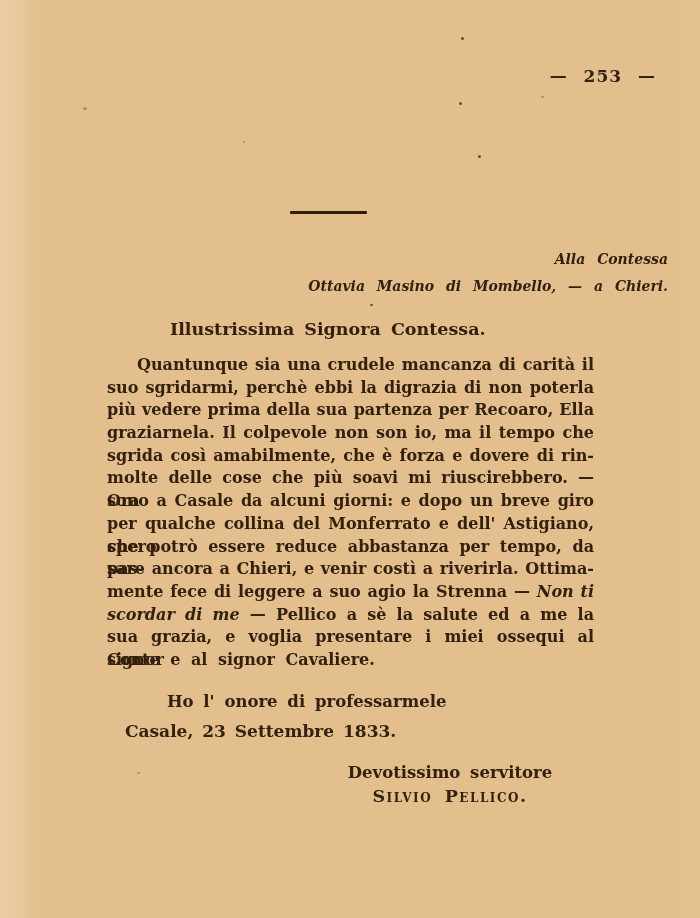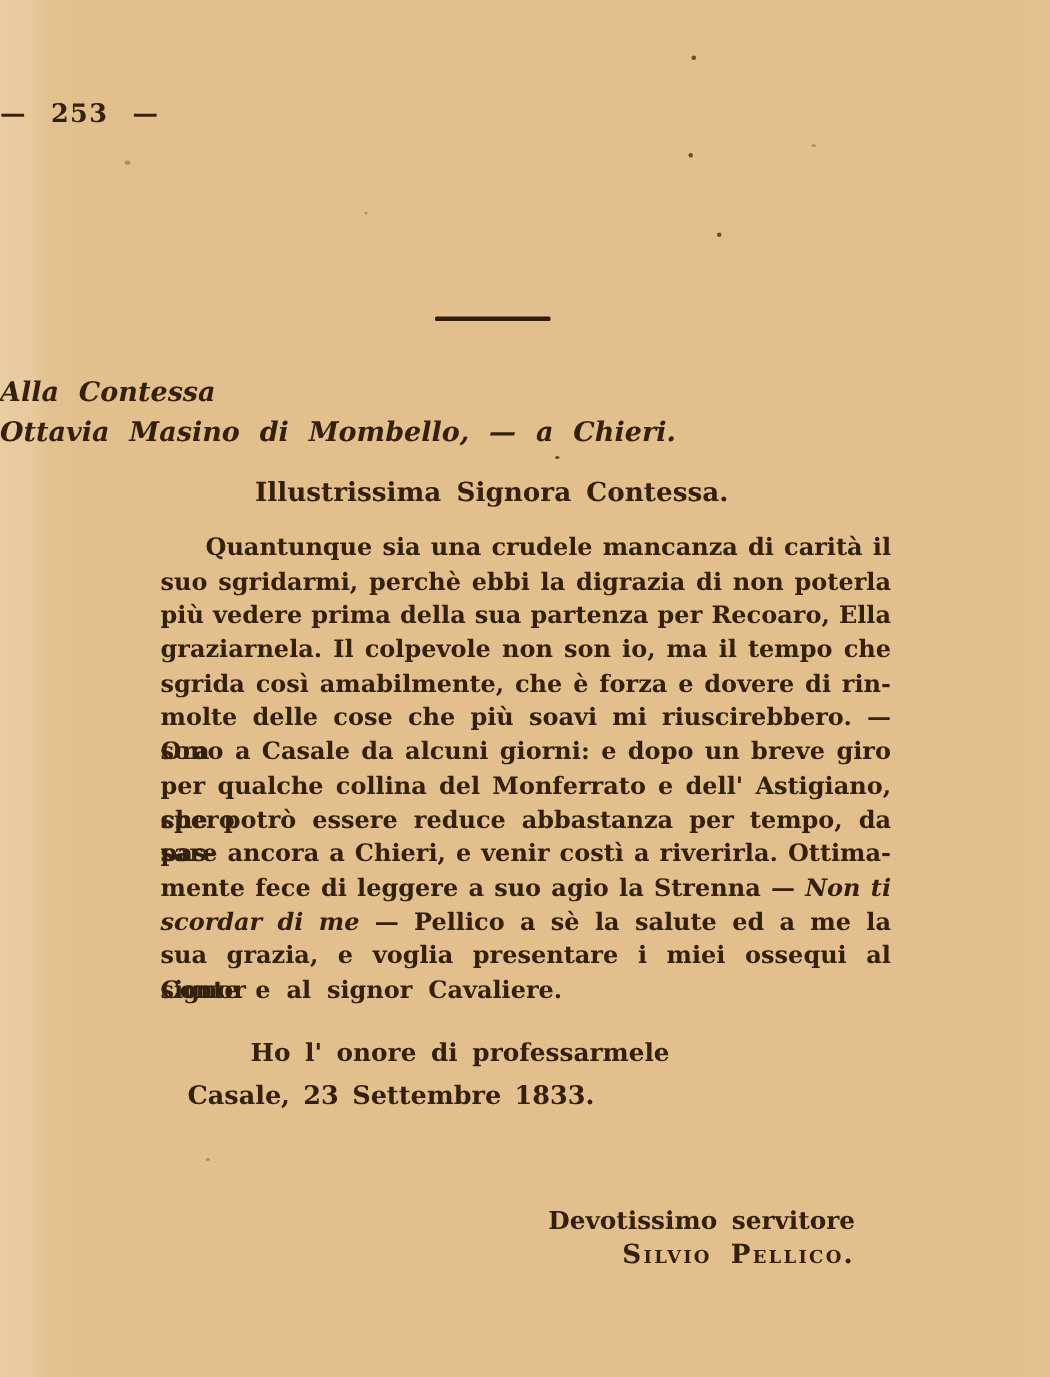--- a/index.html
+++ b/index.html
@@ -17,21 +17,21 @@
     background: linear-gradient(90deg, #e9cda2 0px, #e7c99c 22px, #e3c08f 32px, #e2bf8d 60px, #e2bf8d 96%, #e3c191 100%);
     font-family: "DejaVu Serif", "Liberation Serif", serif;
     color: #33210e;
     font-weight: bold;
   }
   .pageno {
     position: absolute;
     top: 66px;
     left: 0;
     width: 656px;
-    text-align: left;
+    text-align: right;
     font-size: 17px;
     word-spacing: 9px;
     letter-spacing: 1px;
   }
   .title {
     position: absolute;
     top: 153px;
     left: 0;
     width: 660px;
     margin: 0;
@@ -48,23 +48,23 @@
     left: 290px;
     width: 77px;
     height: 3px;
     background: #2f1e0c;
     border-radius: 1px;
   }
   .addr {
     position: absolute;
     left: 0;
     width: 668px;
-    text-align: left;
+    text-align: right;
     font-style: italic;
-    font-size: 18px;
+    font-size: 14px;
     word-spacing: 7px;
   }
   .addr1 { top: 251px; }
   .addr2 { top: 278px; }
   .salutation {
     position: absolute;
     top: 319px;
     left: 170px;
     font-size: 17.5px;
     word-spacing: 4px;
@@ -98,22 +98,21 @@
     top: 721px;
     left: 125px;
     font-size: 17px;
     word-spacing: 3px;
   }
   .sig {
     position: absolute;
     top: 763px;
     left: 330px;
     width: 240px;
-    text-align: right;
-    margin-top: 41px;
+    text-align: center;
   }
   .sig-role {
     font-size: 16.5px;
     word-spacing: 4px;
     margin-bottom: 4px;
   }
   .sig-name {
     font-variant: small-caps;
     font-size: 17.5px;
     letter-spacing: 1.5px;

